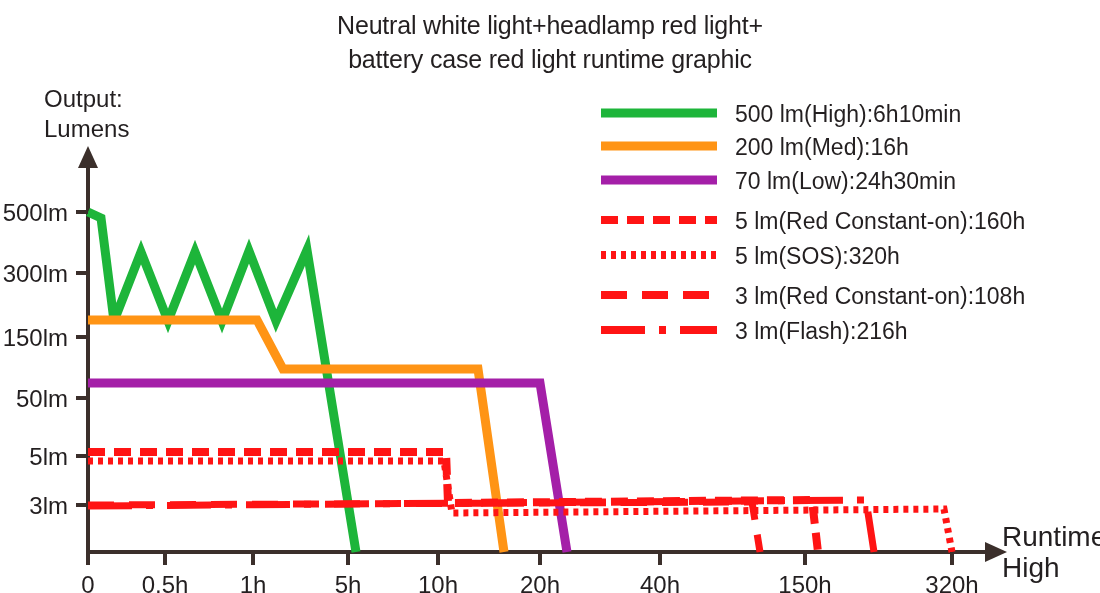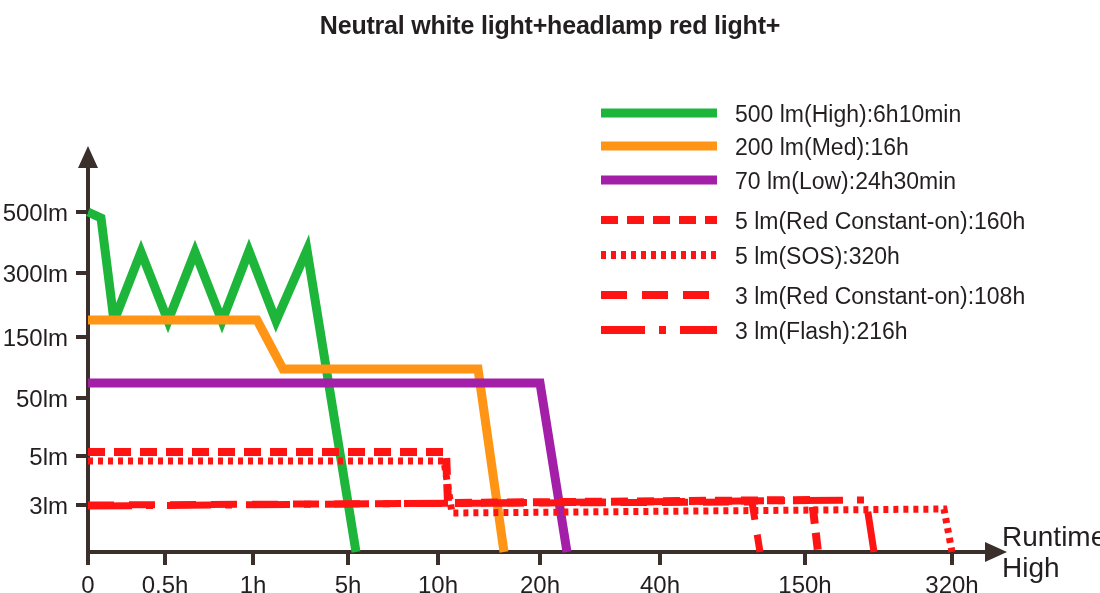--- a/index.html
+++ b/index.html
@@ -2,40 +2,45 @@
 <html><head>
 <meta charset="utf-8">
 <style>
   html,body{margin:0;padding:0;background:#ffffff;}
   body{width:1100px;height:593px;font-family:"Liberation Sans",sans-serif;color:#231f20;overflow:hidden;}
   #root{position:relative;width:1100px;height:593px;}
   .title{
     position:absolute;left:0;top:8px;width:1100px;text-align:center;
     font-size:25px;line-height:34px;color:#231f20;letter-spacing:-0.2px;
   }
-  .title div{white-space:pre;font-weight:bold;}
+  .title div{white-space:pre;}
   .ylabel{
     position:absolute;left:44px;top:84px;font-size:24px;line-height:30px;color:#231f20;
   }
   .xlabel{
     position:absolute;left:1002px;top:521px;font-size:28px;line-height:31px;color:#231f20;
   }
   svg{position:absolute;left:0;top:0;}
   .tick-txt{font-family:"Liberation Sans",sans-serif;font-size:24px;fill:#231f20;}
   .legend-txt{font-family:"Liberation Sans",sans-serif;font-size:23px;fill:#231f20;}
 </style>
 </head>
 <body>
 
 <div id="root">
 
   <div class="title">
     <div>Neutral white light+headlamp red light+</div>
+    <div>battery case red light runtime graphic</div>
   </div>
 
+  <div class="ylabel">
+    <div>Output:</div>
+    <div>Lumens</div>
+  </div>
 
   <div class="xlabel">
     <div>Runtime:</div>
     <div>High</div>
   </div>
 
   <svg id="plot" width="1100" height="593">
     <g id="axis-layer">
         <line x1="88" y1="552" x2="985" y2="552" stroke="#3B2F2B" stroke-width="4"></line>
         <polygon points="985,542 1007,552 985,562" fill="#3B2F2B"></polygon>

